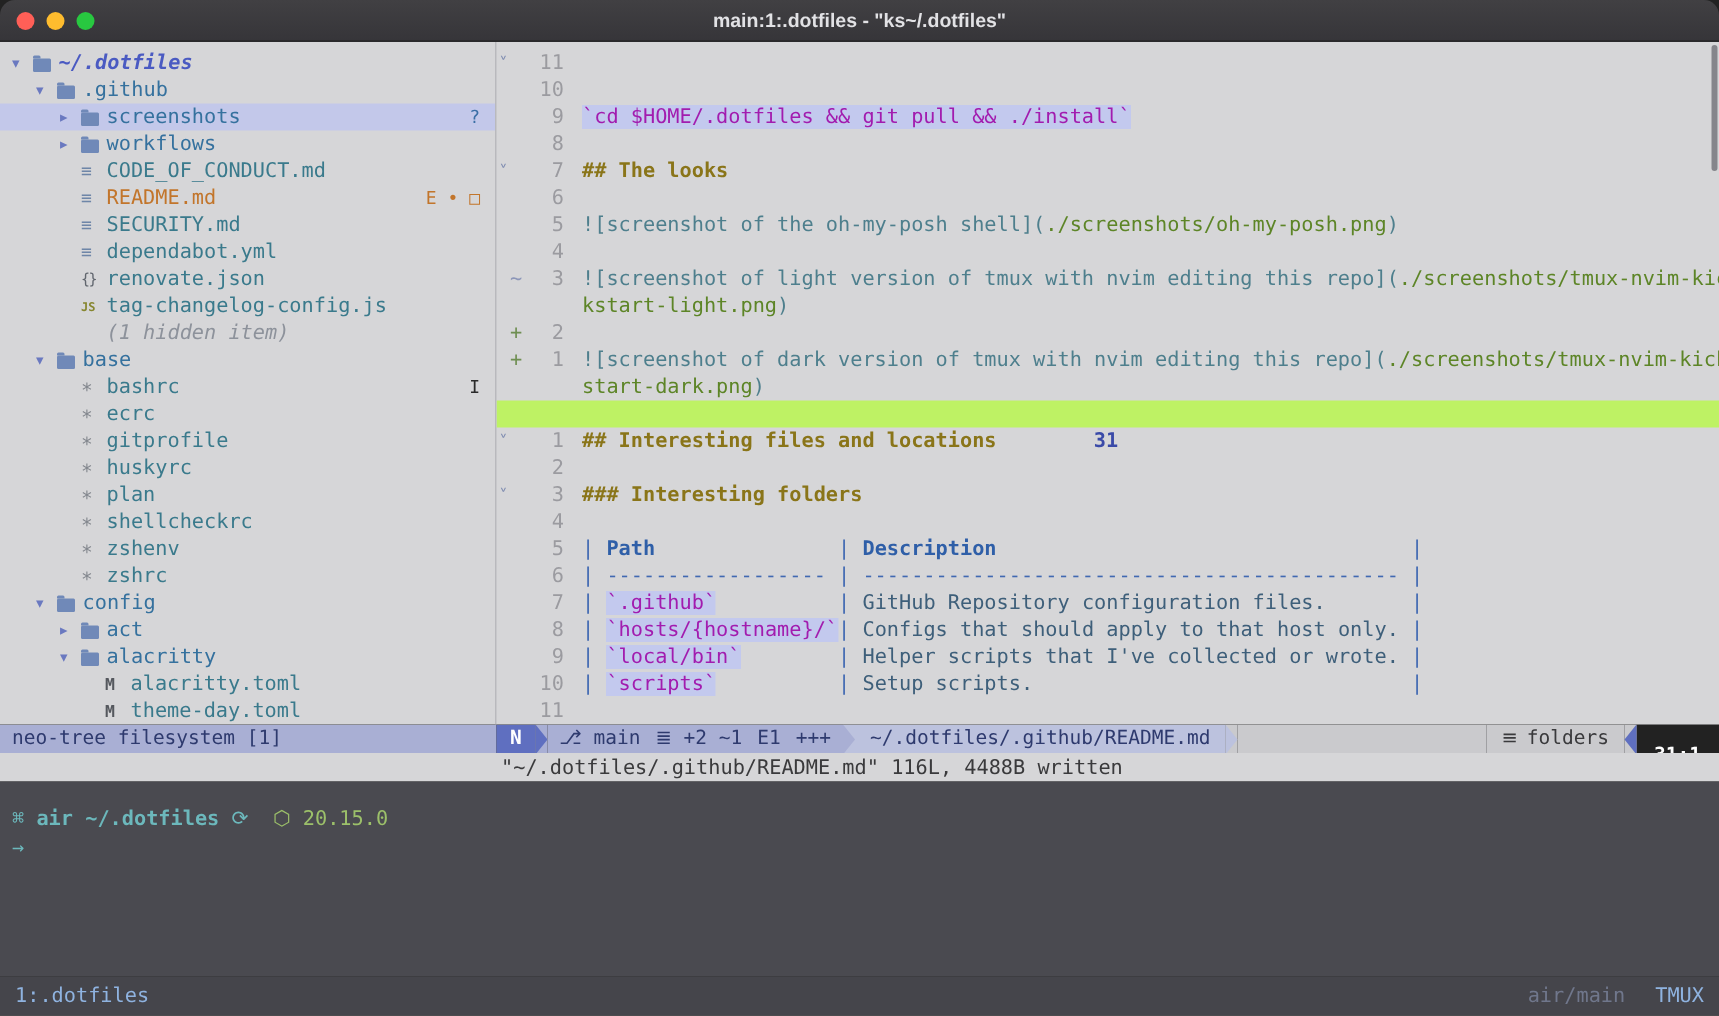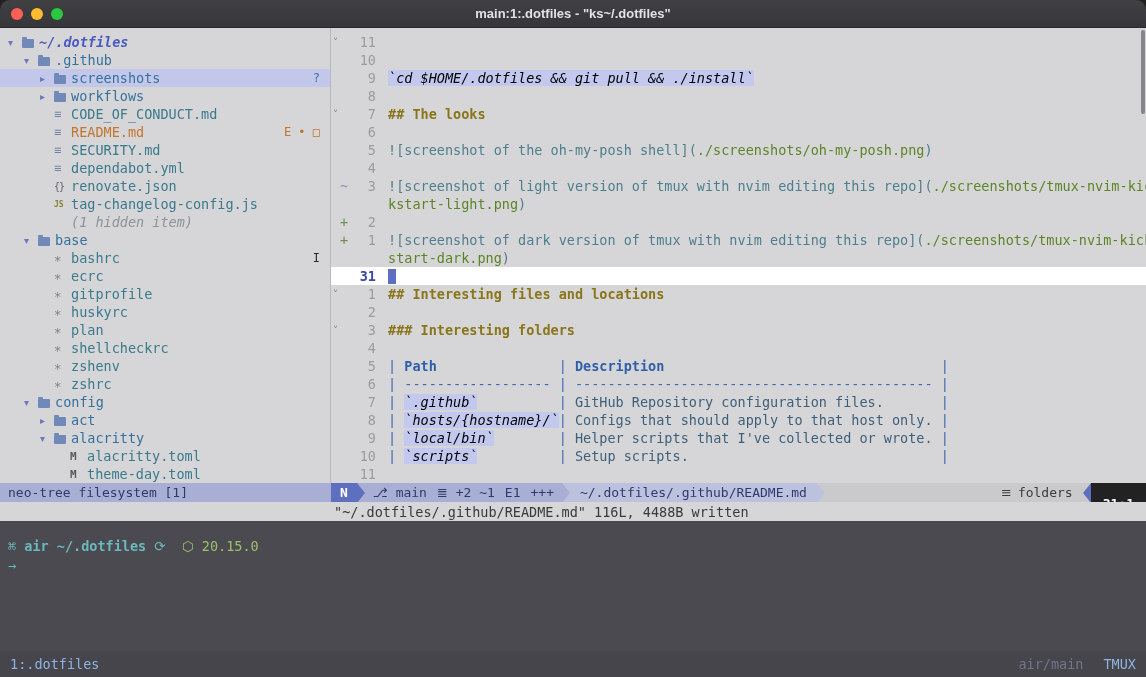--- a/index.html
+++ b/index.html
@@ -34,30 +34,30 @@
   .nt-label.nt-file { color:#3A7A8C; }
   .nt-label.nt-readme { color:#C2752B; }
   .nt-label.nt-hidden { color:#8D929B; font-style:italic; }
   .nt-badge { margin-left:auto; padding-right:10px; font-size:12px; }
   .nt-badge.info { color:#3A6EA5; }
   .nt-badge.warn { color:#C2752B; }
   .nt-badge.cursor { color:#2a2a2a; }
   
   .buffer { flex:1; padding-top:5px; overflow:hidden; font-size:13.5px; }
   .b-row { height:18px; display:flex; align-items:center; white-space:pre; }
-  .b-current { background:#ffffff; }
+  .b-current { background:#bef264;flex-direction:column; }
   .b-fold { width:9px; flex:0 0 9px; text-align:center; color:#7E8BB0; font-size:11px; font-family:"DejaVu Sans",sans-serif; }
   .b-sign { width:10px; flex:0 0 10px; color:#6F8F52; }
   .b-sign.change { color:#8C96B8; }
   .b-num { width:26px; flex:0 0 26px; text-align:right; margin-right:12px; color:#9B9BA0; }
   .b-num-cur { color:#3A4AA8; font-weight:bold; }
   .b-text { flex:1; overflow:hidden; color:#3A3A3C; }
   .b-cursor { display:inline-block; width:8px; height:15px; background:#5F6FC0; vertical-align:middle; }
   .s-heading { color:#8A7519; font-weight:bold; }
-  .s-code { background:#C3C9EE; color:#000000;font-style:italic; }
+  .s-code { background:#C3C9EE; color:#a21caf; }
   .s-link { color:#4E7F8D; }
   .s-url { color:#5D8527; }
   .s-pipe { color:#4169B2; }
   .s-th { color:#2F5FA8; font-weight:bold; }
   .s-td { color:#3E5F7A; }
   .s-plain { color:#3A3A3C; }
   .scrollthumb { position:absolute; right:1px; top:2px; width:4px; height:84px; border-radius:2px; background:#85858b; }
   
   .statusbar { flex:0 0 19px; display:flex; align-items:stretch; font-size:13px; overflow:hidden; }
   .nt-status { width:331px; flex:0 0 331px; background:#A9AFD4; color:#2E3A6E; display:flex; align-items:center; padding-left:8px; }

